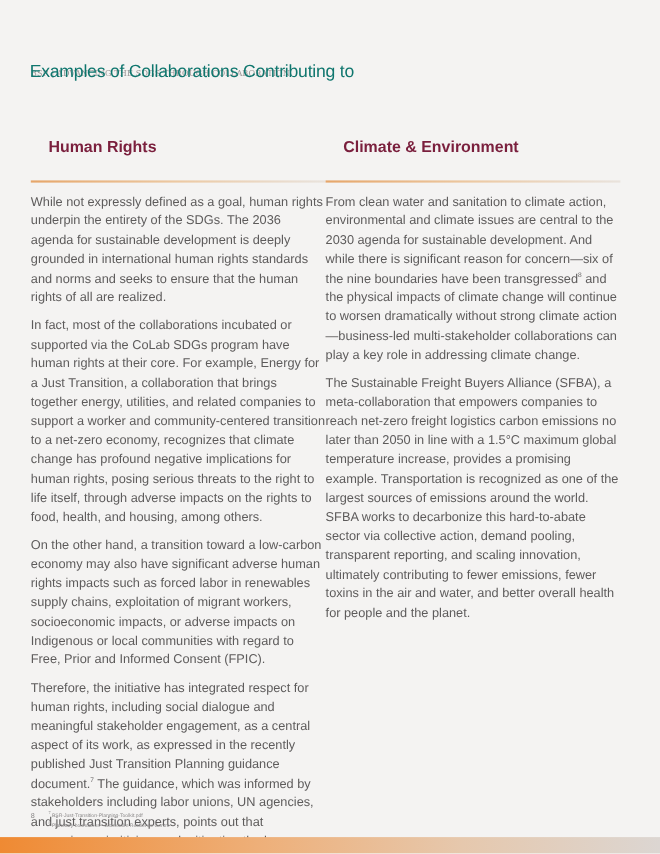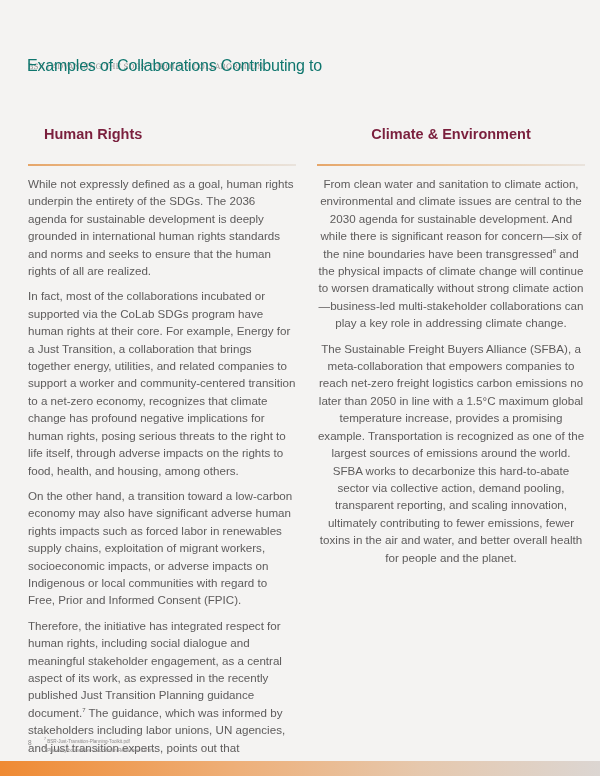--- a/index.html
+++ b/index.html
@@ -12,21 +12,21 @@
     font-family: "DejaVu Serif", "Liberation Serif", serif; font-size: 7.4px; letter-spacing: 0.1px;
     color: #9a9797; text-transform: uppercase; margin-top: 44px;
   }
   .title {
     position: absolute; left: 27px; top: 53px; width: 520px;
     font-family: "Liberation Sans", sans-serif; font-weight: normal;
     font-size: 16px; line-height: 25px; color: #0f766e; margin: 0; letter-spacing: -0.2px;
   }
   .col { position: absolute; top: 109px; width: 268px; }
   .col.left { left: 28px; }
-  .col.right { left: 317px; text-align: center; }
+  .col.right { left: 296px; }
   .col-heading {
     font-family: "Liberation Sans", sans-serif; font-size: 14.5px; color: #7a1f3d;
     margin: 16px; padding-bottom: 5px; line-height: 18px;
   }
   .rule {
     height: 2px; width: 268px;
     background: linear-gradient(to right, #e6a66a 0%, #ecc9a3 50%, #e9e3dd 100%);
     margin-bottom: 9px;
   }
   .para {

